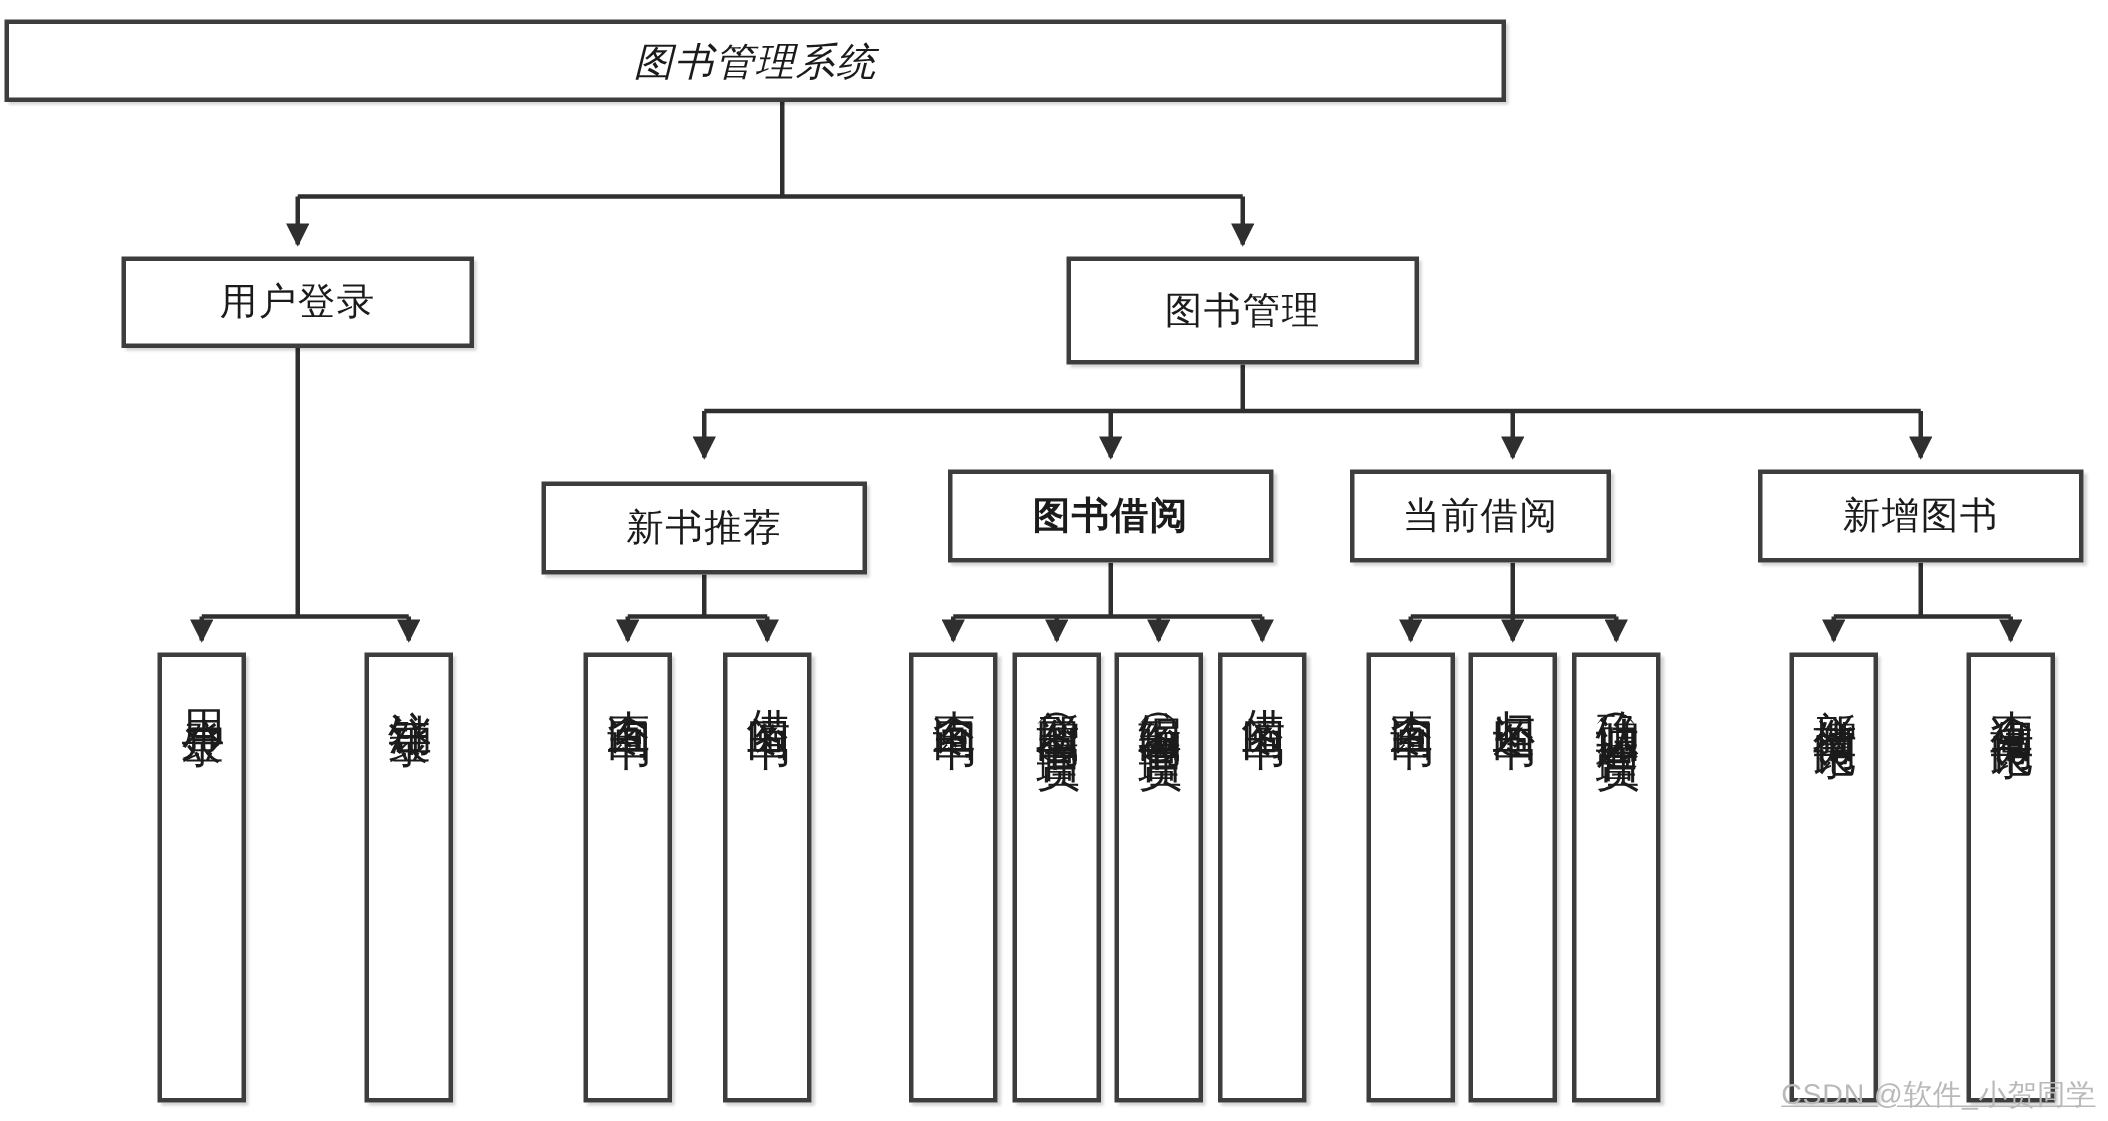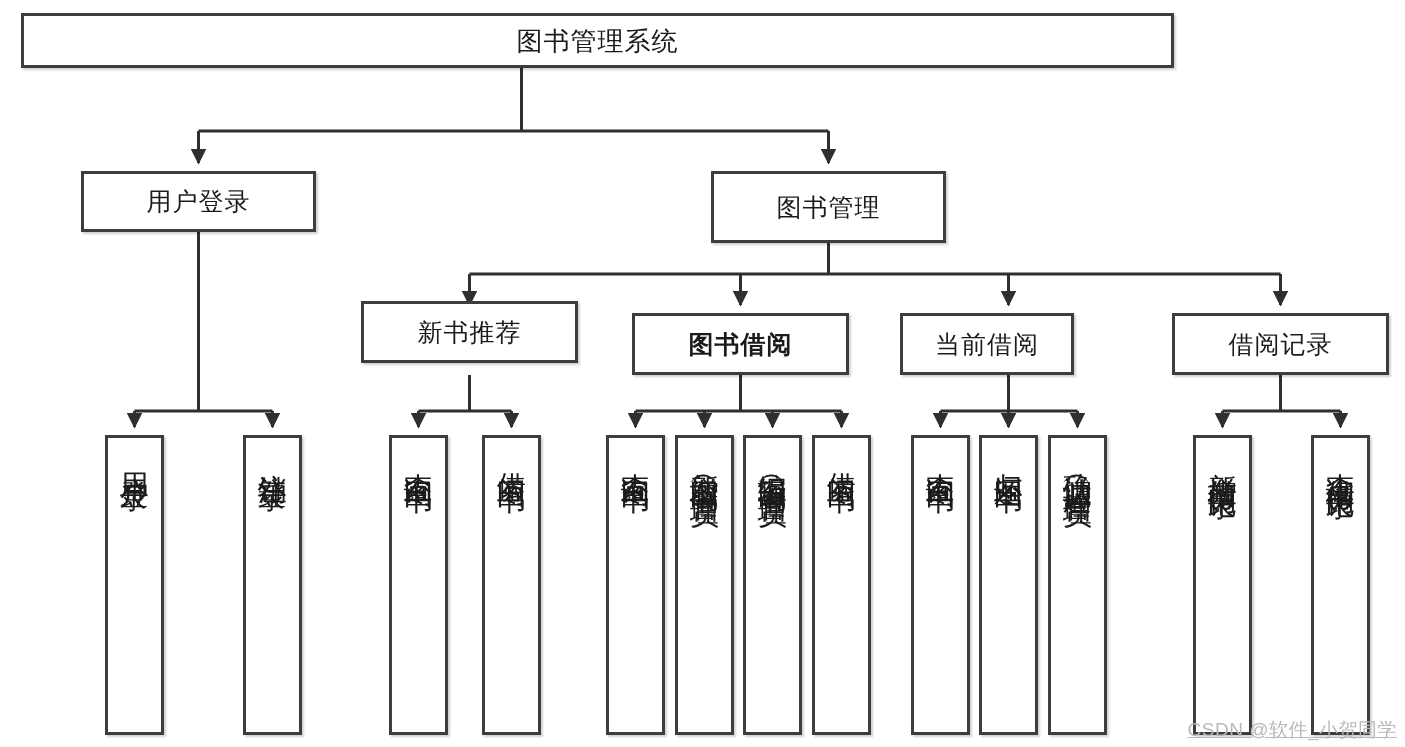--- a/index.html
+++ b/index.html
@@ -120,42 +120,42 @@
       <path d="M 1008.5 411 L 1008.5 427" marker-end="url(#arrow)"></path>
       <path d="M 1077.5 411 L 1077.5 427" marker-end="url(#arrow)"></path>
 
       <path d="M 1280.5 375 L 1280.5 411"></path>
       <path d="M 1222.5 411 L 1340.5 411"></path>
       <path d="M 1222.5 411 L 1222.5 427" marker-end="url(#arrow)"></path>
       <path d="M 1340.5 411 L 1340.5 427" marker-end="url(#arrow)"></path>
     </g>
   </svg>
 
-  <div class="node horiz root" style="left:21px;top:13px;width:1153px;height:55px;">
+  <div class="node horiz root" style="left:3px;top:13px;width:1001px;height:55px;font-style:italic;">
     <span class="label">图书管理系统</span>
   </div>
 
   <div class="node horiz" style="left:81px;top:171px;width:235px;height:61px;">
     <span class="label">用户登录</span>
   </div>
   <div class="node horiz" style="left:711px;top:171px;width:235px;height:72px;">
     <span class="label">图书管理</span>
   </div>
 
-  <div class="node horiz" style="left:361px;top:301px;width:217px;height:62px;">
+  <div class="node horiz" style="left:361px;top:321px;width:217px;height:62px;">
     <span class="label">新书推荐</span>
   </div>
   <div class="node horiz" style="left:632px;top:313px;width:217px;height:62px;font-weight:bold;">
     <span class="label">图书借阅</span>
   </div>
   <div class="node horiz" style="left:900px;top:313px;width:174px;height:62px;">
     <span class="label">当前借阅</span>
   </div>
   <div class="node horiz" style="left:1172px;top:313px;width:217px;height:62px;">
-    <span class="label">借阅记录</span>
+    <span class="label">新增图书</span>
   </div>
 
   <div class="node vert" style="left:105px;top:435px;width:59px;height:300px;">
     <span class="label">用户登录</span>
   </div>
   <div class="node vert" style="left:243px;top:435px;width:59px;height:300px;">
     <span class="label">注销登录</span>
   </div>
 
   <div class="node vert" style="left:389px;top:435px;width:59px;height:300px;">

